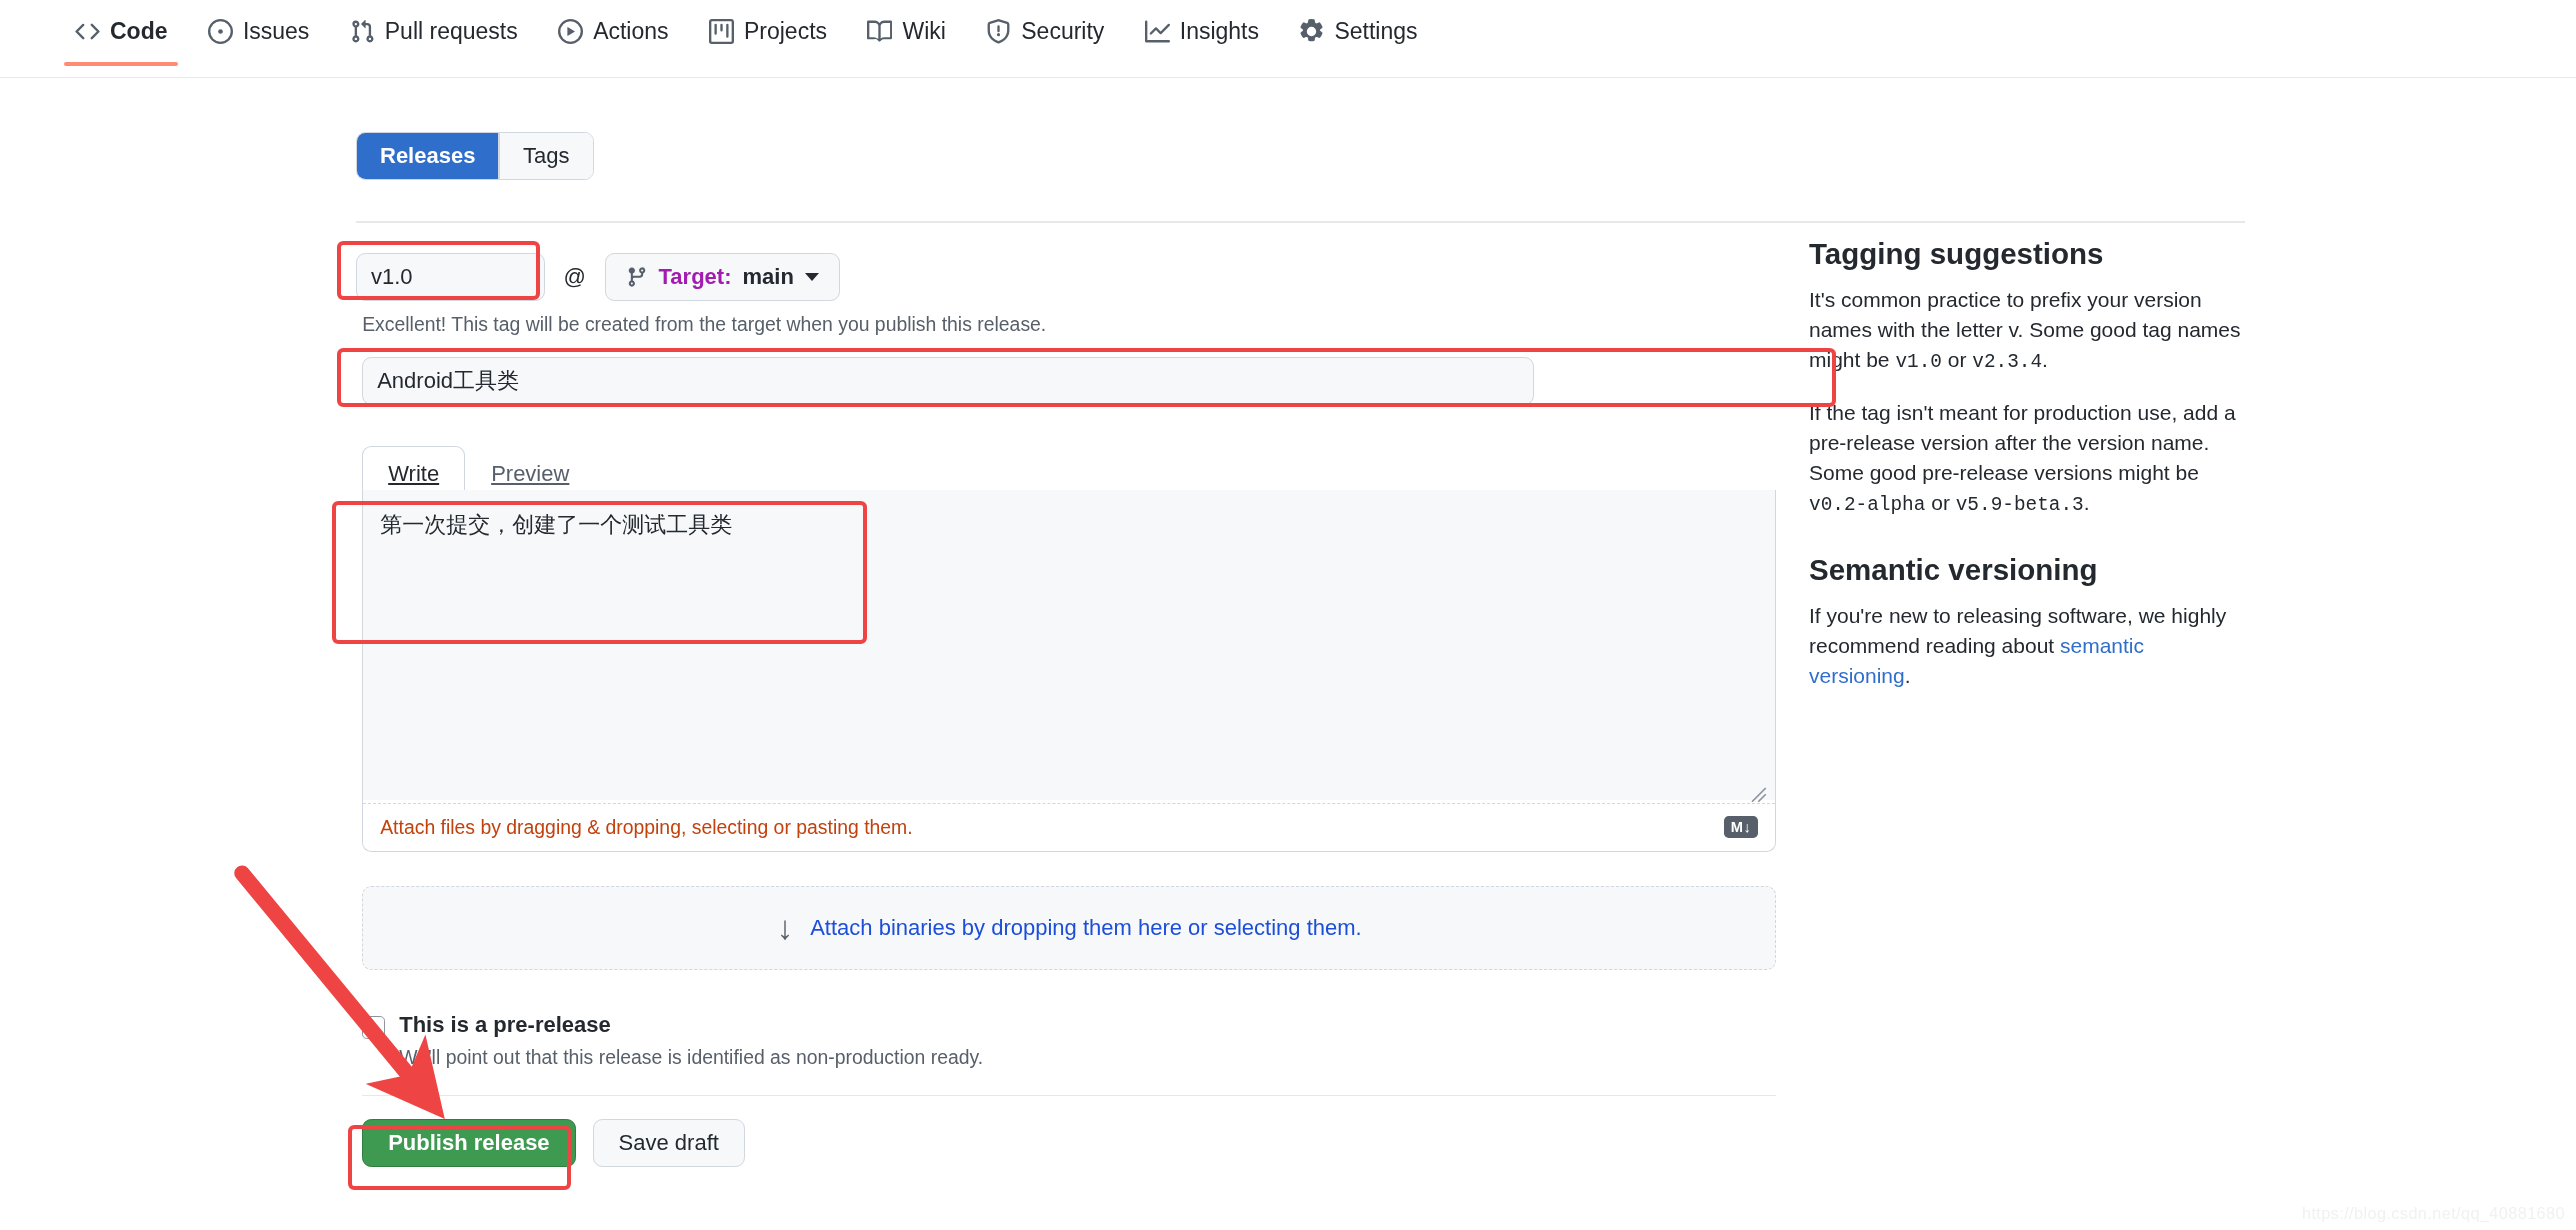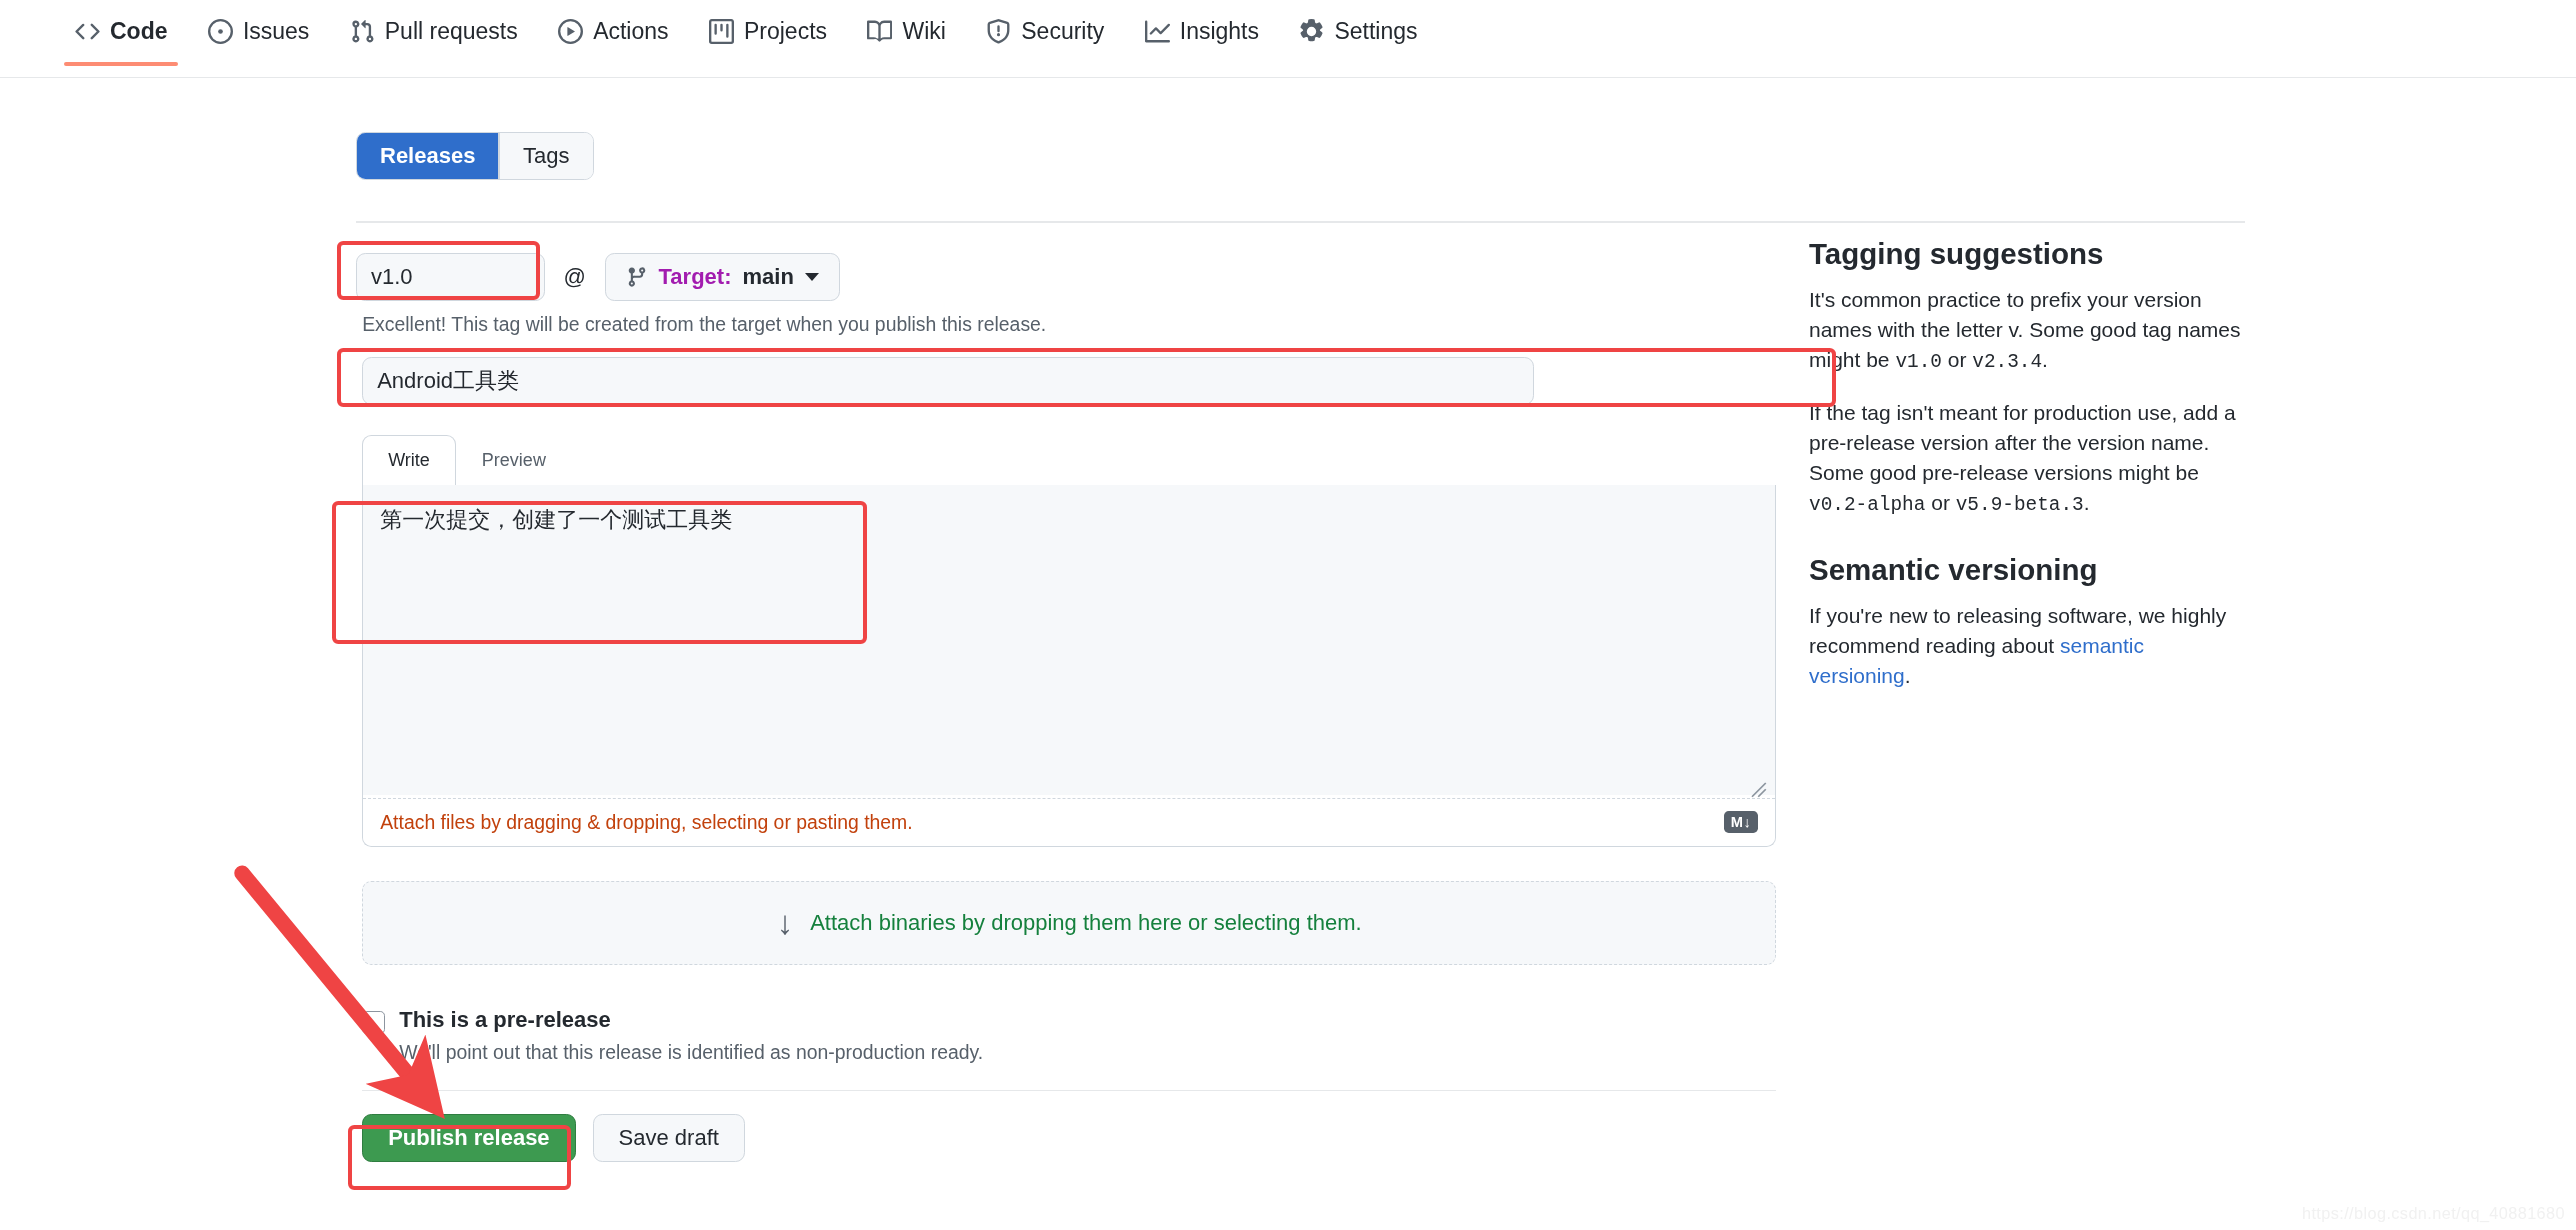--- a/index.html
+++ b/index.html
@@ -83,22 +83,22 @@
   
   #title-input {
     display: block; width: 1172px; height: 48px; margin-top: 21px; margin-left: 6.2px;
     border: 1.6px solid #d0d7de; border-radius: 9.3px; background: #f6f8fa;
     font-size: 22px; color: #24292f; padding: 0 14px; font-family: inherit; outline: none;
   }
 
   
   #wp-tabs { display: flex; margin-top: 29.5px; margin-left: 6.2px; position: relative; }
   .wp-tab {
-    font-size: 18px; padding: 14px 25px; cursor: pointer; color: #57606a;
-    border: 1.6px solid transparent; border-bottom: none; position: relative; top: 0;
+    font-size: 22px; padding: 14px 25px; cursor: pointer; color: #57606a;
+    border: 1.6px solid transparent; border-bottom: none; position: relative; top: 11px; text-decoration: underline;
   }
   .wp-tab.active {
     background: #ffffff; border-color: #d0d7de; color: #24292f;
     border-radius: 9.3px 9.3px 0 0;
   }
   #wp-tabline { position: absolute; left: 6.2px; top: 508px; width: 1414px; height: 1.6px; background: #d0d7de; }
 
   
   #editor-box {
     margin-left: 6.2px; margin-top: 0; width: 1414px;
@@ -125,21 +125,21 @@
     padding: 3.1px 7px; letter-spacing: 0.4px; display: inline-flex; align-items: center; gap: 1.6px;
   }
 
   
   #dropzone {
     margin-left: 6.2px; margin-top: 34px; width: 1414px; height: 84px;
     border: 1.6px dashed #d0d7de; border-radius: 9.3px; background: #f6f8fa;
     display: flex; align-items: center; justify-content: center; gap: 17px;
   }
   #dropzone .dz-arrow { font-size: 33px; color: #57606a; line-height: 1; }
-  #dropzone .dz-text { font-size: 22px; color: #15803d; }
+  #dropzone .dz-text { font-size: 22px; color: #1d4ed8; }
 
   
   #prerelease-block { margin-left: 6.2px; margin-top: 42px; position: relative; }
   #prerelease-row { display: flex; align-items: flex-start; gap: 14px; }
   #prerelease-checkbox {
     width: 23px; height: 23px; border: 1.6px solid #8c959f; border-radius: 4.7px;
     background: #ffffff; margin-top: 4.7px; flex: 0 0 auto; cursor: pointer;
   }
   #prerelease-label { font-size: 22px; font-weight: bold; color: #24292f; }
   #prerelease-desc { font-size: 19.4px; color: #57606a; margin-top: 6.2px; margin-left: 37px; }

